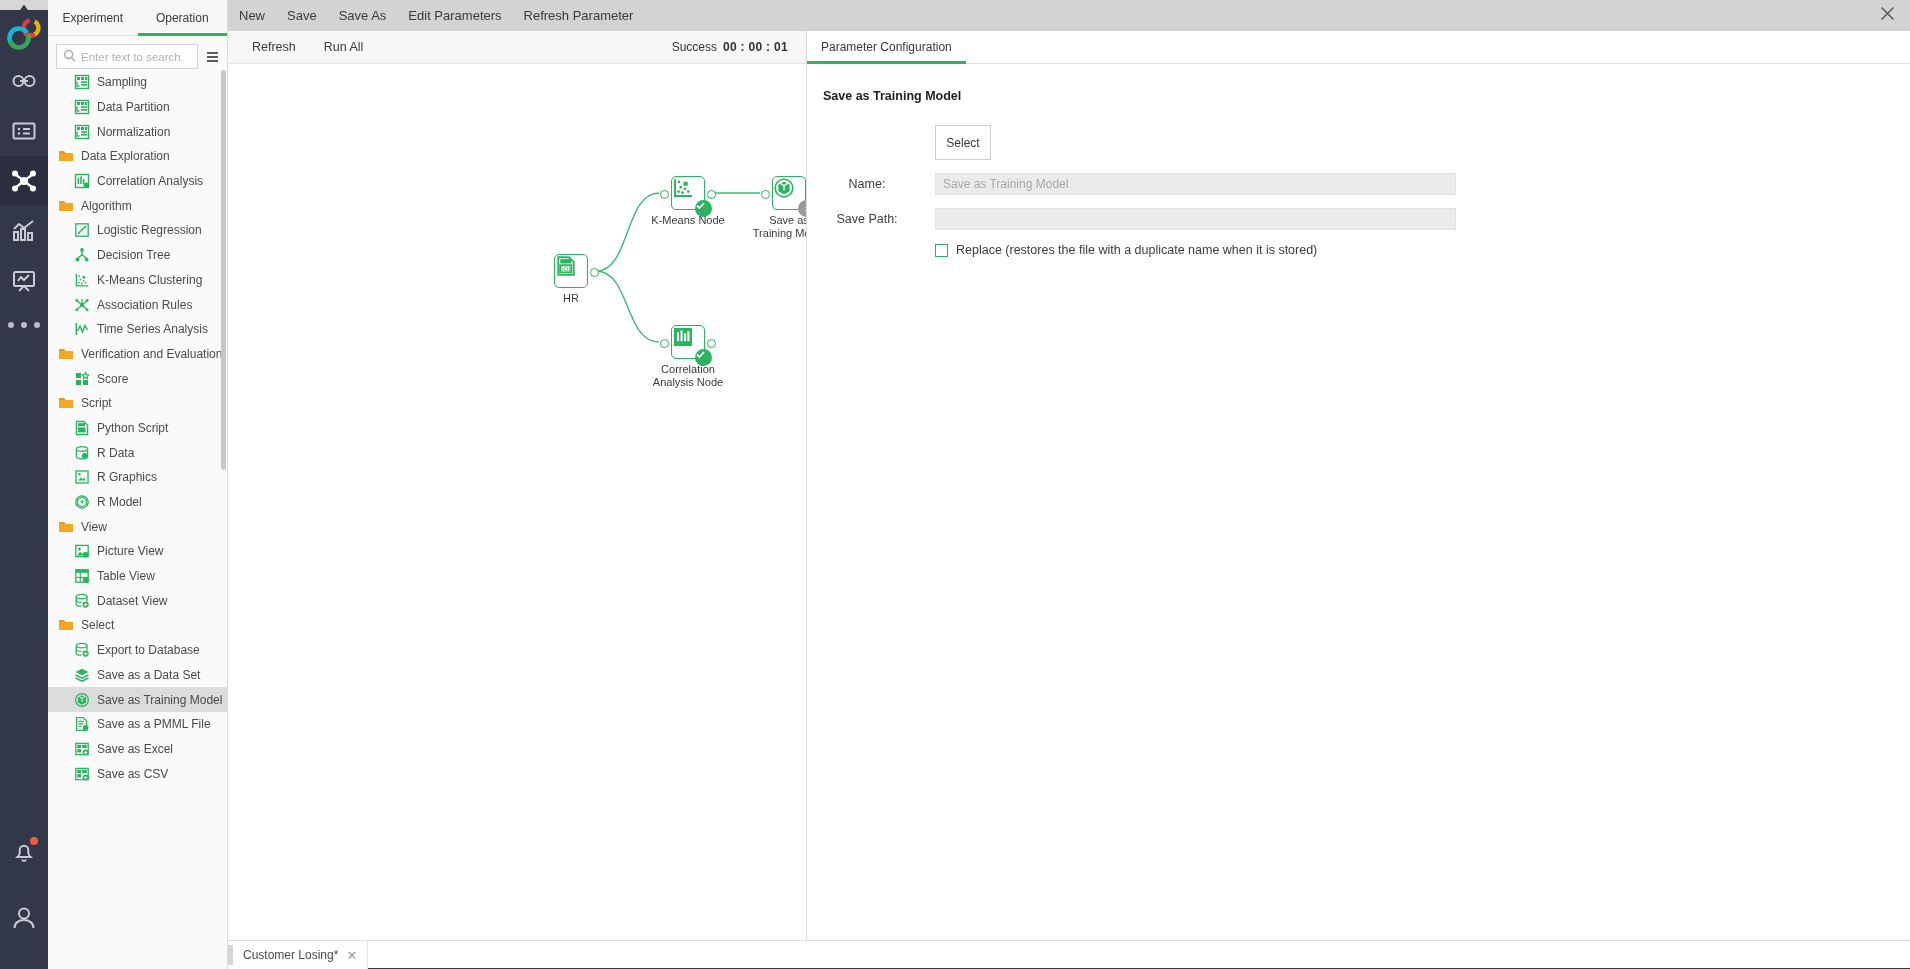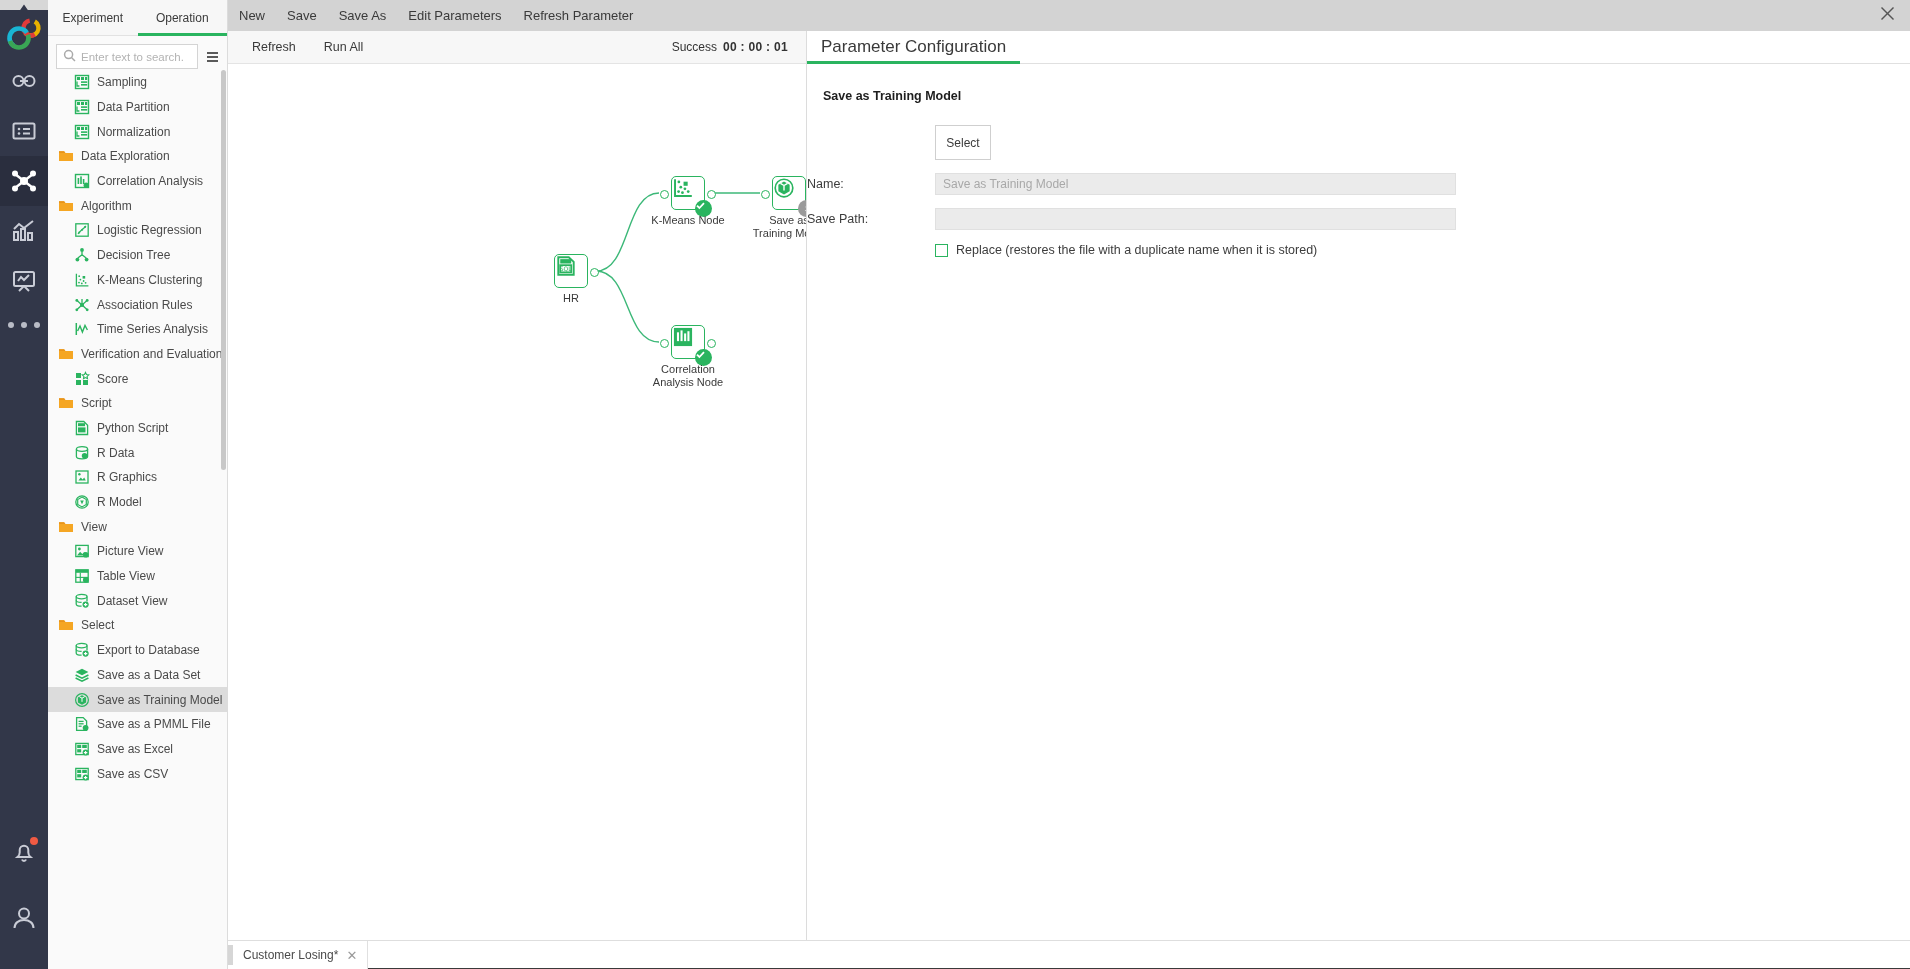--- a/index.html
+++ b/index.html
@@ -144,31 +144,31 @@
   .badge-next {
     position: absolute; right: -10px; bottom: -8px; width: 17px; height: 17px;
     border-radius: 50%; background: #9a9a9a; display: flex; align-items: center; justify-content: center;
     color: #fff; font-size: 11px; line-height: 1;
   }
 
   
   #right-panel { flex: 1; display: flex; flex-direction: column; background: #fff; }
   #panel-tabs { height: 33px; border-bottom: 1px solid #e0e0e0; display: flex; align-items: flex-end; }
   .ptab {
-    font-size: 17px; color: #3a3a3a; padding: 0 14px; height: 32px;
+    font-size: 12px; color: #3a3a3a; padding: 0 14px; height: 32px;
     display: flex; align-items: center; cursor: pointer; position: relative;
   }
   .ptab.active::after {
     content:""; position: absolute; left: 0; right: 0; bottom: -1px; height: 3px; background: #2ab45f;
   }
   #panel-body { flex: 1; padding: 25px 0 0 0; overflow: auto; }
   #form-title { font-size: 12.5px; font-weight: bold; color: #1e1e1e; padding-left: 16px; margin-bottom: 22px; }
   .form-row { display: flex; align-items: center; margin-bottom: 13px; }
   .form-label {
-    width: 128px; text-align: left; font-size: 12.5px; color: #3c3c3c; padding-right: 8px; flex: 0 0 128px;
+    width: 128px; text-align: center; font-size: 12.5px; color: #3c3c3c; padding-right: 8px; flex: 0 0 128px;
   }
   .btn-select {
     width: 56px; height: 35px; border: 1px solid #cfcfcf; background: #fff;
     font-size: 12px; color: #3a3a3a; cursor: pointer; font-family: "Liberation Sans", sans-serif;
   }
   .fld {
     width: 521px; height: 22px; background: #ebebeb; border: 1px solid #e0e0e0;
     font-size: 12px; color: #555; padding: 0 7px; outline: none;
     font-family: "Liberation Sans", sans-serif;
   }

